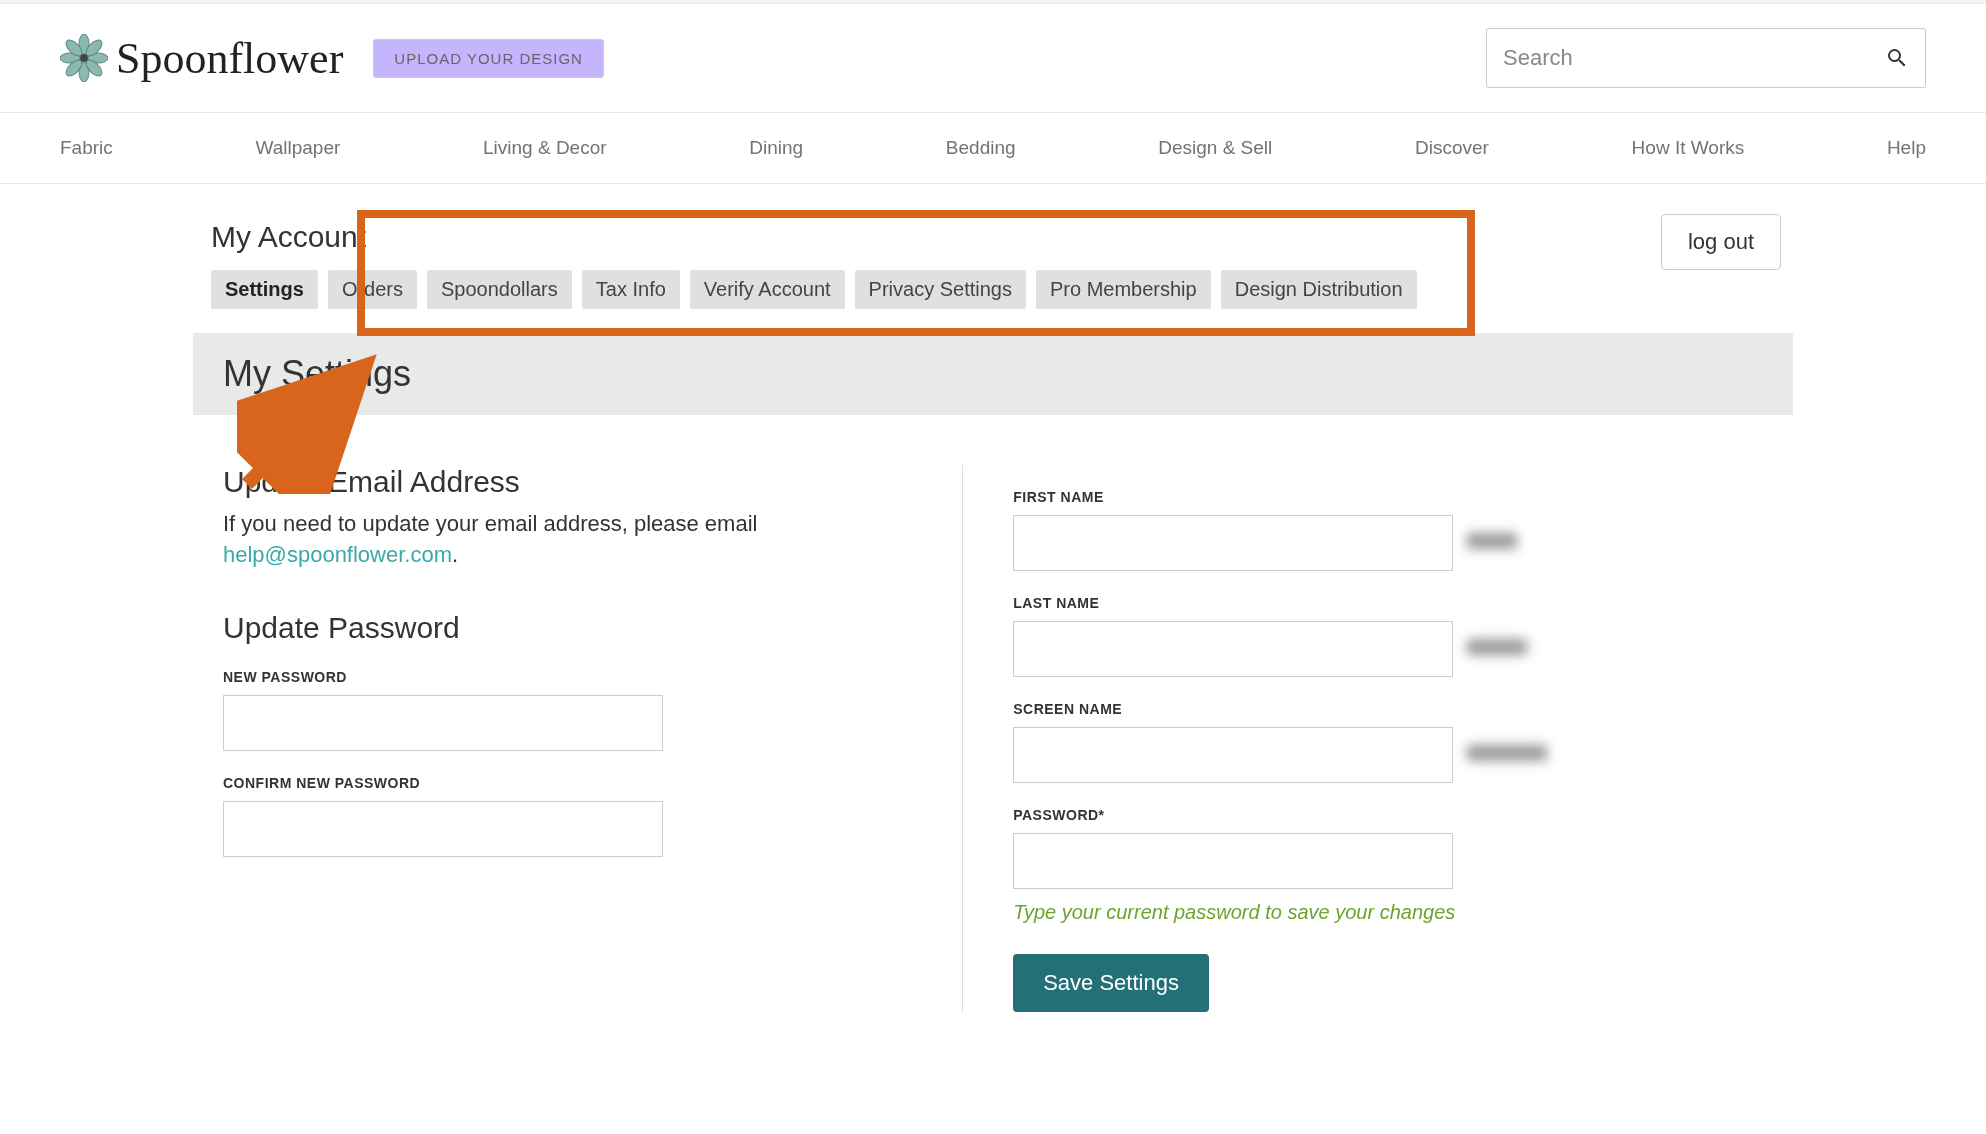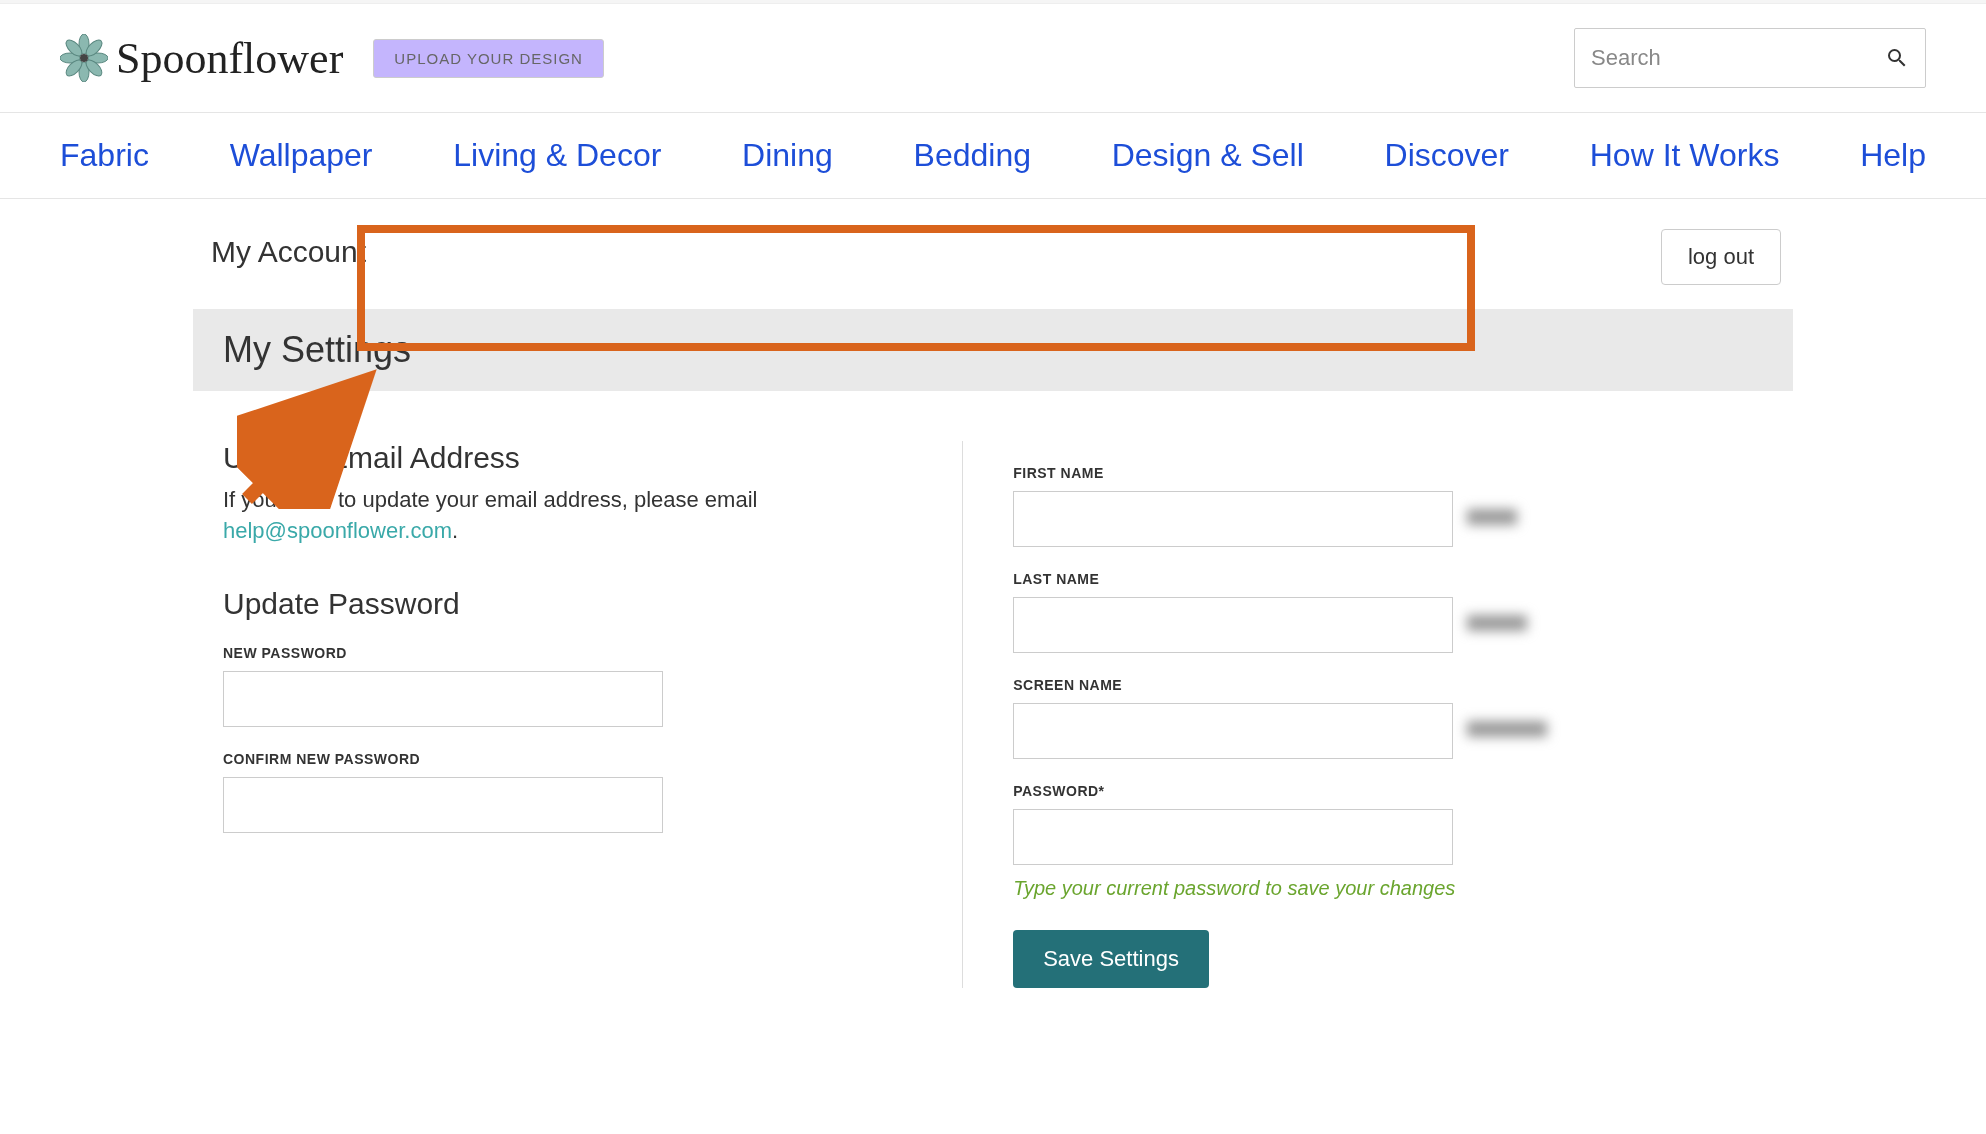--- a/index.html
+++ b/index.html
@@ -46,21 +46,21 @@
   color: #666;
   cursor: pointer;
   border-radius: 3px;
 }
 .spacer { flex: 1; }
 .search-wrap {
   display: flex;
   align-items: center;
   border: 1px solid #ccc;
   padding: 0 16px;
-  width: 352px;
+  width: 440px;
   height: 60px;
   border-radius: 2px;
 }
 .search-input {
   flex: 1;
   border: none;
   outline: none;
   font-size: 22px;
   color: #666;
 }
@@ -70,22 +70,22 @@
   height: 24px;
   color: #333;
 }
 .nav {
   display: flex;
   justify-content: space-between;
   padding: 24px 60px;
   border-bottom: 1px solid #e5e5e5;
 }
 .nav a {
-  color: #1d4ed8;
-  font-size: 32px;
+  color: #737373;
+  font-size: 19px;
   text-decoration: none;
   cursor: pointer;
 }
 .container {
   max-width: 1600px;
   margin: 0 auto;
   padding-top: 26px;
   position: relative;
 }
 .account-box {
@@ -282,20 +282,30 @@
         <path d="M0,0 L12,6 L0,12 Z" fill="#d9641c"></path>
       </marker>
     </defs>
     <line x1="10" y1="130" x2="110" y2="30" stroke="#d9641c" stroke-width="14" marker-end="url(#ah)"></line>
   </svg>
 
   <button class="logout-btn">log out</button>
 
   <div class="account-box">
     <div class="my-account-title">My Account</div>
+    <div class="tabs">
+      <div class="tab active">Settings</div>
+      <div class="tab">Orders</div>
+      <div class="tab">Spoondollars</div>
+      <div class="tab">Tax Info</div>
+      <div class="tab">Verify Account</div>
+      <div class="tab">Privacy Settings</div>
+      <div class="tab">Pro Membership</div>
+      <div class="tab">Design Distribution</div>
+    </div>
   </div>
 
   <div class="settings-header">
     <h2>My Settings</h2>
   </div>
 
   <div class="settings-body">
 
     <div class="col-left">
       <div class="section-title">Update Email Address</div>

